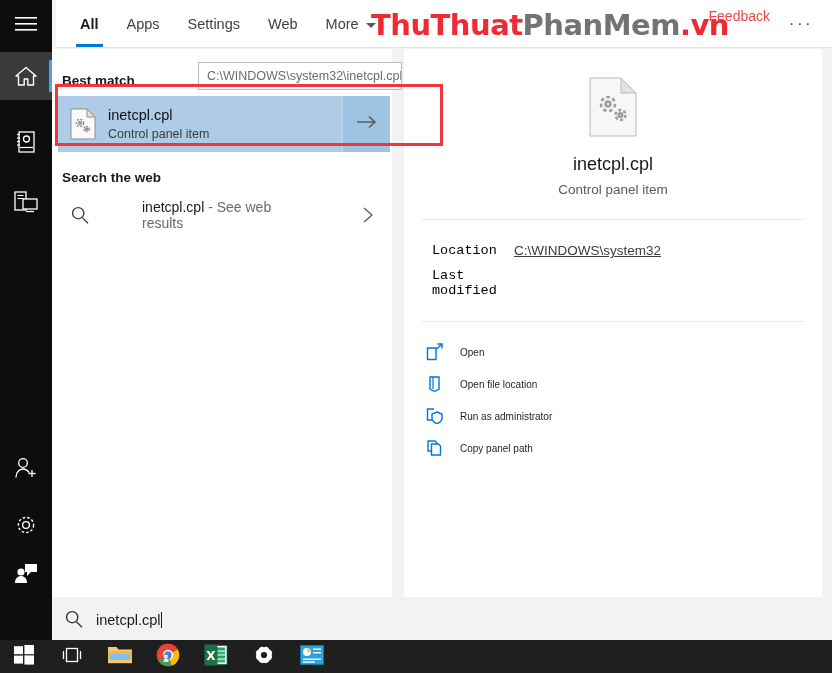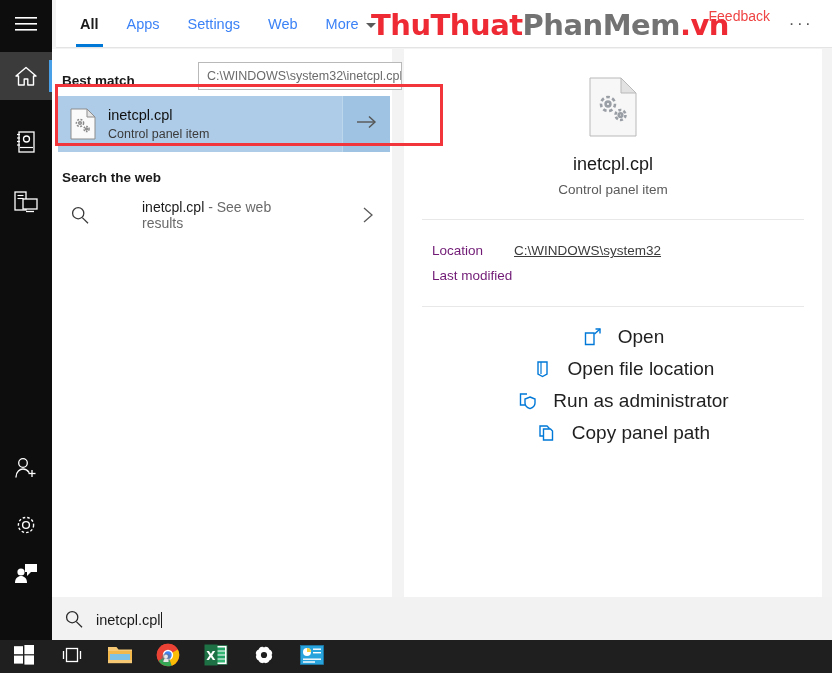--- a/index.html
+++ b/index.html
@@ -44,21 +44,21 @@
     width: 780px; height: 48px;
     background: #ffffff;
     border-bottom: 1px solid #e4e4e4;
   }
   .tabs { position: absolute; left: 10px; top: 0; height: 48px; display: flex; align-items: flex-start; }
   .tab {
     position: relative;
     height: 48px;
     padding: 0 14px;
     display: flex; align-items: center;
-    font-size: 14.5px; color: #3b82f6;
+    font-size: 14.5px; color: #404040;
     white-space: nowrap;
     cursor: default;
   }
   .tab.active { color: #1b1b1b; font-weight: bold; }
   .tab.active::after {
     content: ""; position: absolute; left: 10px; right: 10px; bottom: 1px;
     height: 3px; background: #0078d7;
   }
   .tab .caret {
     display: inline-block; margin-left: 7px;
@@ -159,29 +159,29 @@
     width: 418px; height: 548px;
     background: #ffffff;
   }
   .pv-hero { padding: 28px 0 22px; text-align: center; }
   .pv-icon { display: flex; justify-content: center; margin-bottom: 16px; }
   .pv-title { font-size: 18px; color: #1a1a1a; line-height: 1.3; }
   .pv-sub { font-size: 13.5px; color: #5a5a5a; margin-top: 6px; }
   .pv-div { height: 1px; background: #e8e8e8; margin: 0 18px; }
   .pv-meta { padding: 20px 0 16px 0; }
   .pv-mrow { display: flex; font-size: 13.5px; padding: 3px 0 7px 0; }
-  .pv-mkey { width: 110px; padding-left: 28px; color: #701a75; }
+  .pv-mkey { width: 110px; padding-left: 28px; color: #000000; font-family: Liberation Mono, monospace; }
   .pv-mval a { color: #3c3c3c; }
   .pv-mval { color: #3c3c3c; }
   .pv-actions { padding: 14px 0 0 0; }
   .pv-act {
     display: flex; align-items: center;
     height: 32px;
     padding-left: 22px;
-    font-size: 19px; color: #1f1f1f; justify-content: center;
+    font-size: 10px; color: #1f1f1f;
   }
   .pv-act .ai { width: 34px; display: flex; align-items: center; }
 
   
   .searchbar {
     position: absolute; left: 0; top: 597px;
     width: 780px; height: 43px;
     background: #f2f2f2;
     display: flex; align-items: center;
   }

